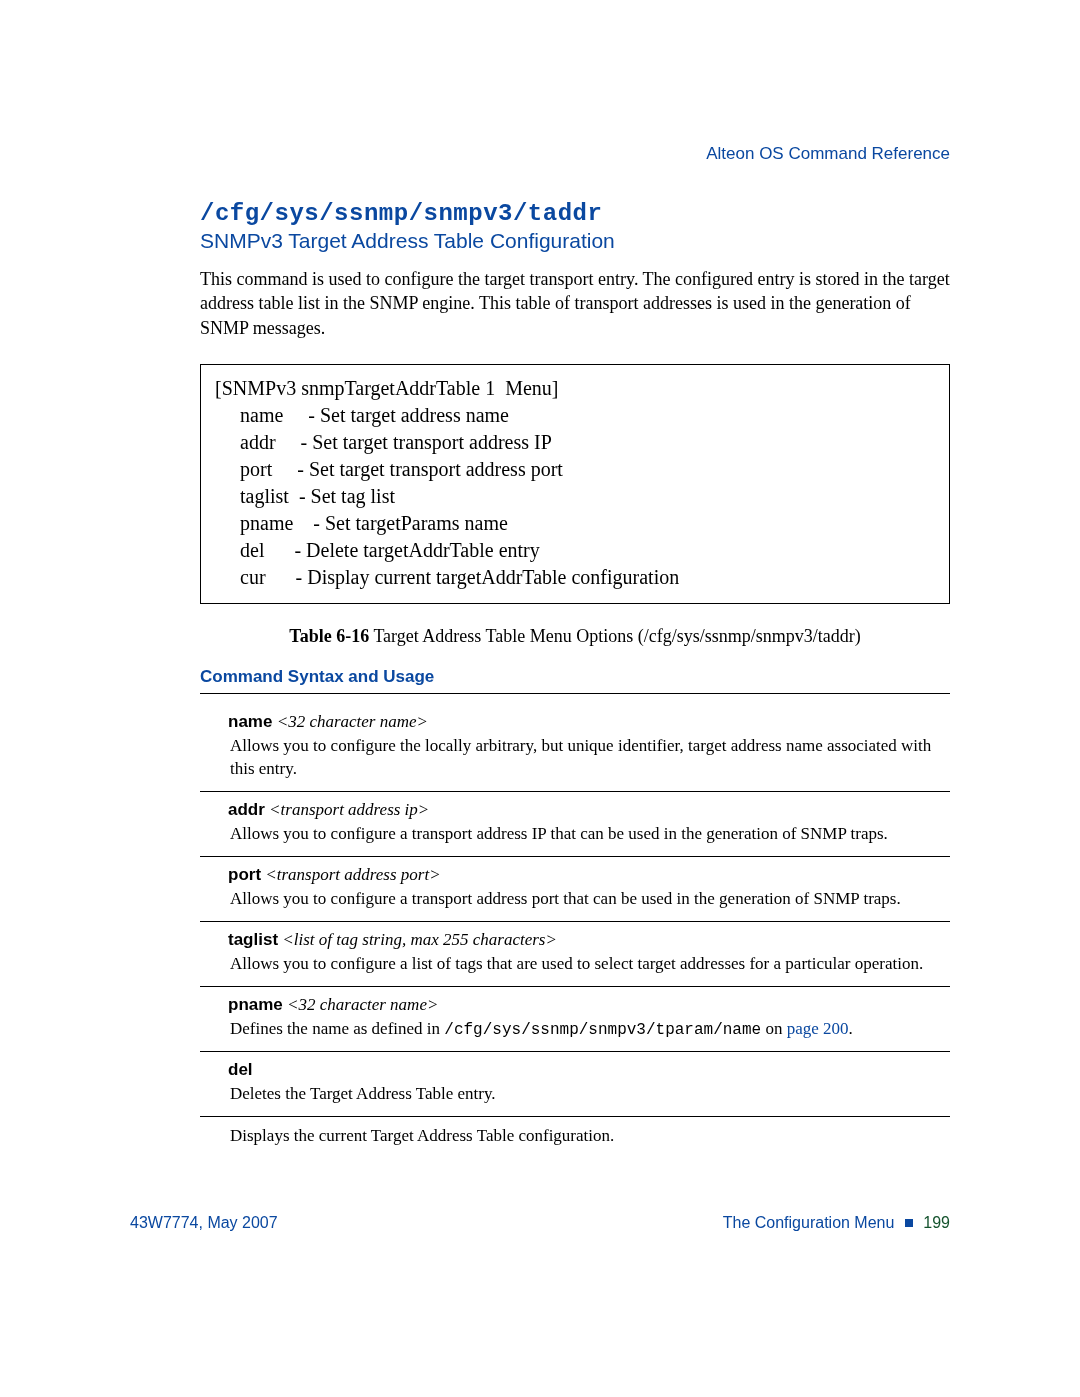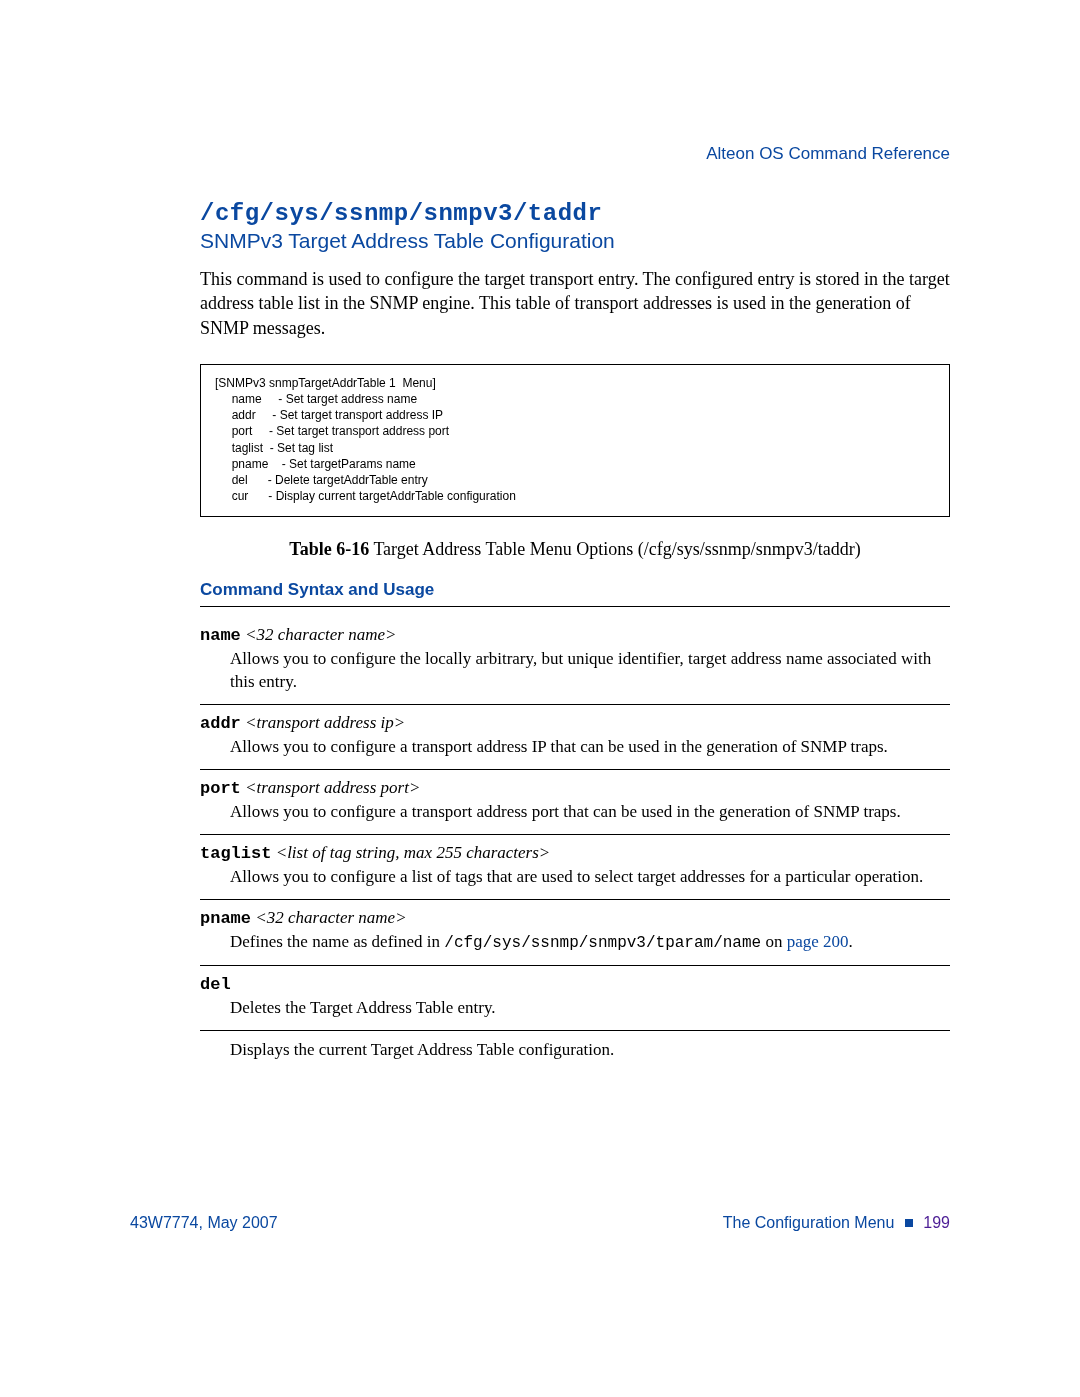--- a/index.html
+++ b/index.html
@@ -38,22 +38,22 @@
     margin: 0 0 14px 0;
   }
   .intro-para {
     font-size: 18px;
     line-height: 1.35;
     margin: 0 0 24px 0;
   }
   .menu-box {
     border: 1px solid #000;
     padding: 10px 14px 12px 14px;
-    font-family: Liberation Sans, sans-serif;
-    font-size: 12px;
+    font-family: Liberation Serif, serif;
+    font-size: 20px;
     white-space: pre;
     line-height: 1.35;
     margin-bottom: 22px;
   }
   .table-caption {
     text-align: center;
     font-family: "Times New Roman", serif;
     font-size: 18px;
     margin-bottom: 20px;
   }
@@ -74,22 +74,23 @@
   }
   .cmd-entry:last-child {
     border-bottom: none;
   }
   .cmd-sig {
     font-family: "Times New Roman", serif;
     font-size: 17px;
     margin-bottom: 3px;
   }
   .cmd-sig .cmd-code {
-    font-family: Liberation Mono, monospace;
+    font-family: Liberation Sans, sans-serif;
     font-weight: bold;
+    margin-left: 28px;
   }
   .cmd-sig .cmd-param {
     font-style: italic;
   }
   .cmd-desc {
     margin-left: 30px;
     font-size: 17px;
     line-height: 1.35;
   }
   .cmd-desc .inline-code {
@@ -111,21 +112,21 @@
     color: #0a48a0;
   }
   .footer .bullet {
     display: inline-block;
     width: 8px;
     height: 8px;
     background: #0a48a0;
     margin: 0 6px 0 6px;
     vertical-align: 1px;
   }
-  .footer .pageno { color: #4c1d95; }
+  .footer .pageno { color: #14532d; }
 </style>
 </head>
 <body>
 
 <div class="page">
 
   <div class="running-header">Alteon OS  Command Reference</div>
 
   <h2 class="section-title">/cfg/sys/ssnmp/snmpv3/taddr</h2>
   <div class="section-subtitle">SNMPv3 Target Address Table Configuration</div>

